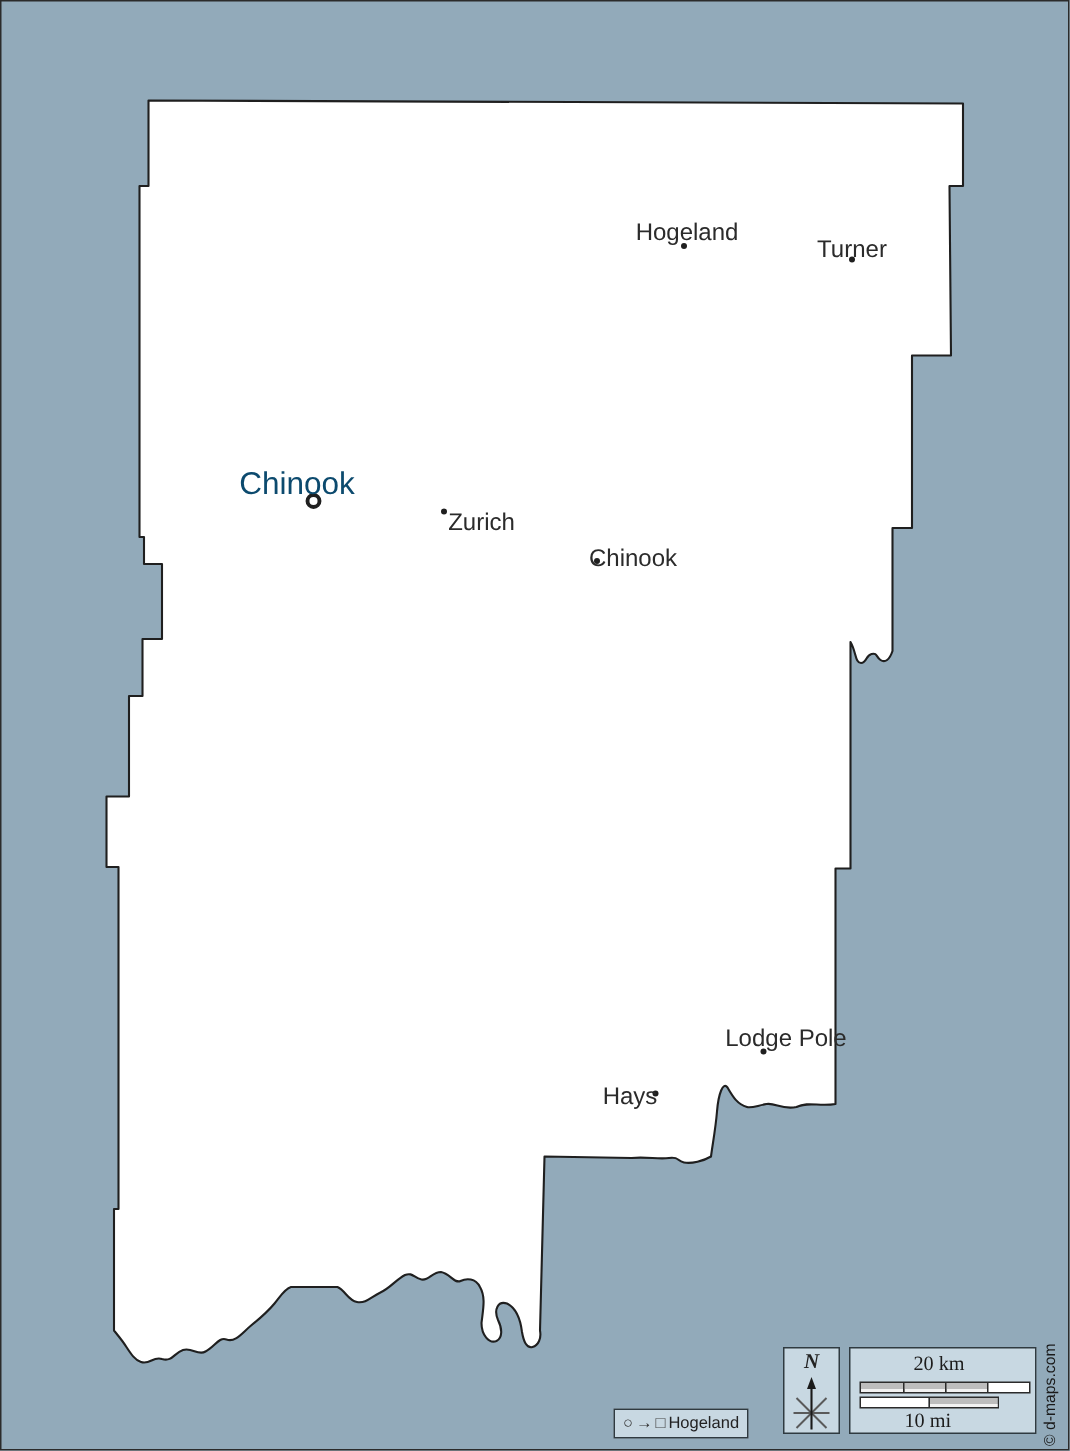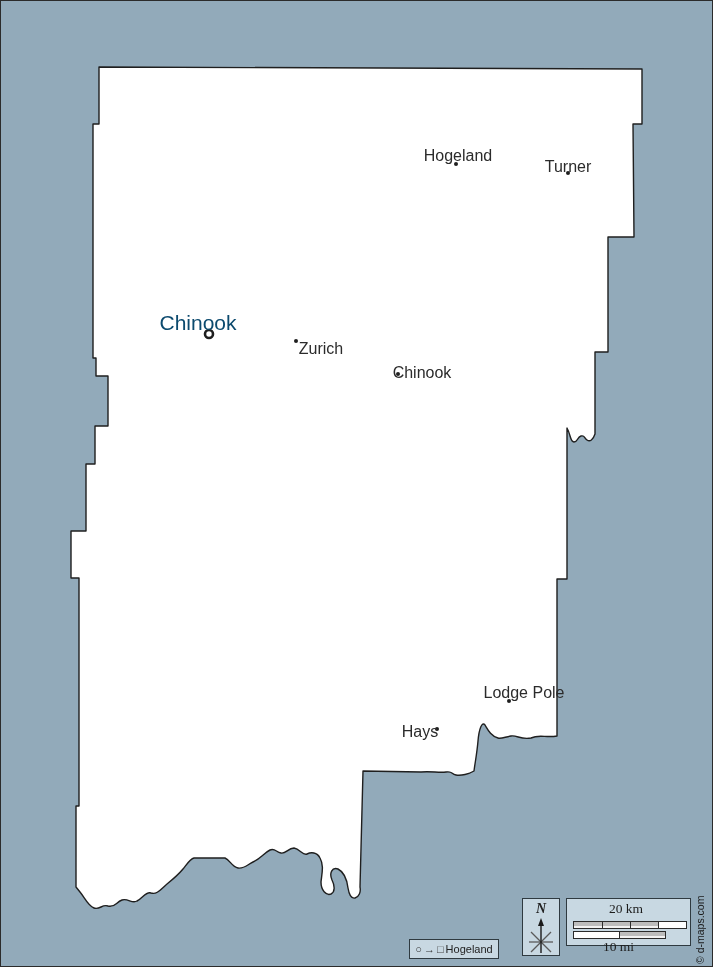--- a/index.html
+++ b/index.html
@@ -29,21 +29,21 @@
   #mercator-box .glyph { font-size:11px; line-height:1; color:#333; }
   #mercator-box .glyph.square { color:#444; }
   
   #compass-box { left:521px; top:897px; width:38px; height:58px; }
   #compass-n {
     font-family:"Liberation Serif", serif; font-style:italic; font-weight:bold;
     font-size:14px; color:#222; text-align:center; margin-top:2px;
   }
   #compass-svg { display:block; margin:0 auto; }
   
-  #scale-box { left:565px; top:897px; width:125px; height:48px; }
+  #scale-box { left:565px; top:897px; width:125px; height:58px; }
   .scale-label {
     font-family:"Liberation Serif", serif; font-size:13.5px; color:#1d1d1d;
     text-align:center;
   }
   #km-label { margin-top:2px; width:118px; }
   #km-bar {
     position:absolute; left:6px; top:22px; width:112px; height:6px;
     display:flex; border:1px solid #2b2b2b; box-sizing:content-box;
   }
   #mi-bar {

